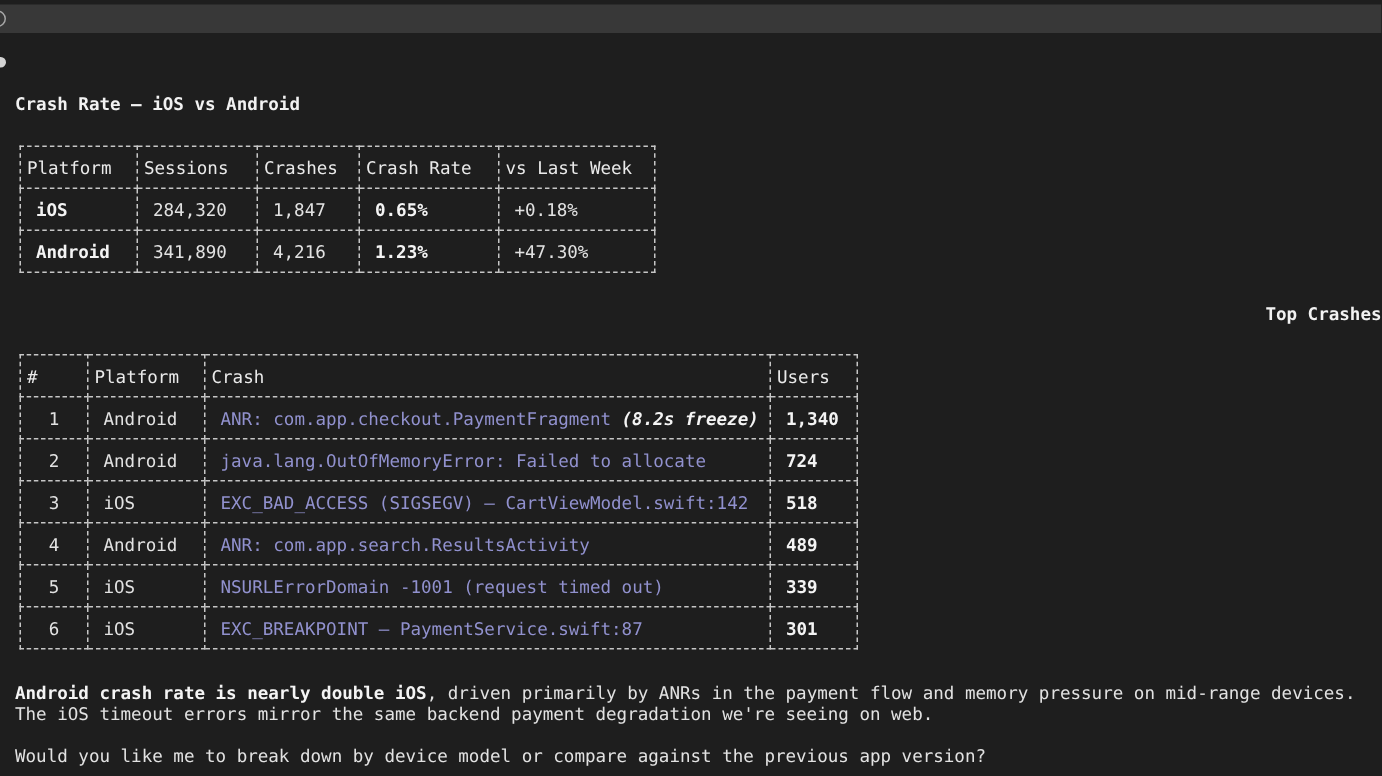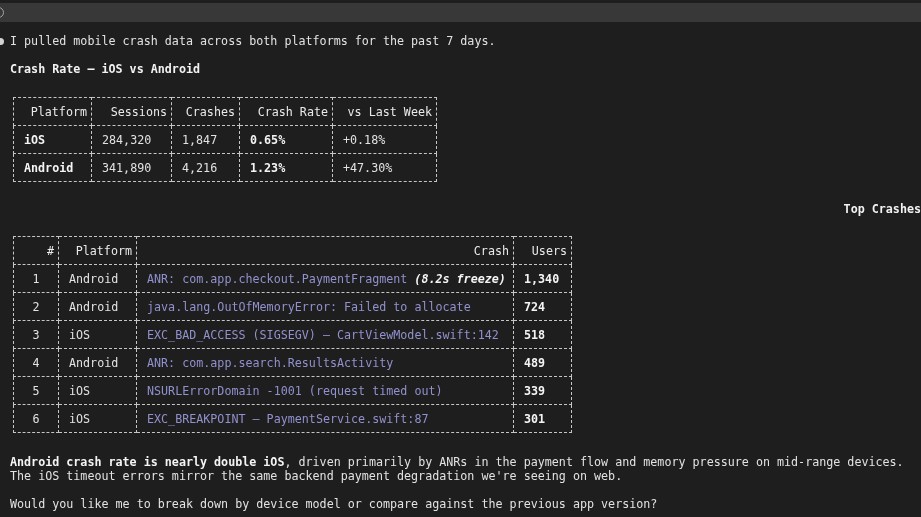--- a/index.html
+++ b/index.html
@@ -68,21 +68,21 @@
     border: 1px dashed #c6c6c6;
     height: 28px;
     box-sizing: border-box;
     padding: 0 0 0 10px;
     text-align: left;
     white-space: nowrap;
     overflow: hidden;
     font-weight: normal;
     color: #e2e2e2;
   }
-  th { text-align: right; padding: 0 4px; color: #eaeaea; }
+  th { text-align: left; padding: 0 4px; color: #eaeaea; }
   .bold { font-weight: bold; color: #f4f4f4; }
   .center { text-align: center; padding: 0; }
   .code { color: #9191ce; }
   .crash-note { font-weight: bold; color: #f4f4f4; margin-left: 7px; font-style: italic; }
   .summary {
     margin: 22px 0 0 10px;
     line-height: 14px;
     white-space: pre;
   }
   .summary .bold-lead { font-weight: bold; color: #f4f4f4; }
@@ -95,21 +95,20 @@
 </style>
 </head>
 <body>
 
 <div class="user-bar">
   <span class="prompt-circle"></span>
 </div>
 
 <div class="intro-line">
   <span class="bullet"></span>
-  <span class="intro-text">I pulled mobile crash data across both platforms for the past 7 days.</span>
 </div>
 
 <div class="heading" id="heading-crash-rate">Crash Rate — iOS vs Android</div>
 
 <table id="crash-rate-table">
   <colgroup>
     <col style="width:78px">
       <col style="width:80px">
       <col style="width:68px">
       <col style="width:93px">

